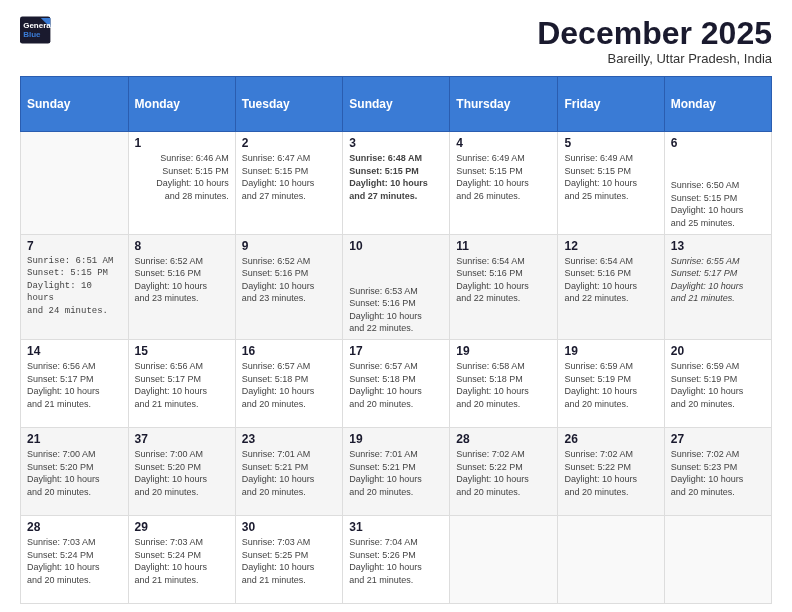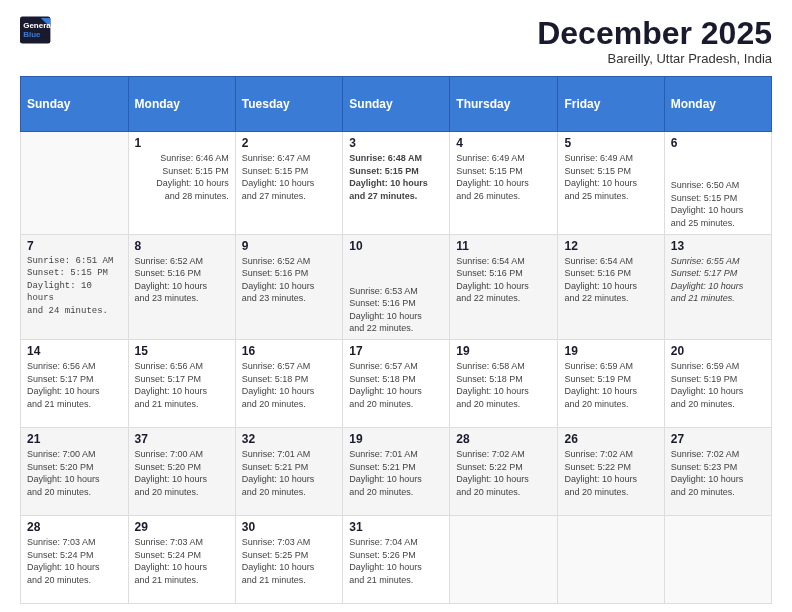--- a/index.html
+++ b/index.html
@@ -274,21 +274,21 @@
 and 20 minutes.</div>
           </td>
           <td>
             <div class="day-num">37</div>
             <div class="day-info" style="white-space: pre-line;">Sunrise: 7:00 AM
 Sunset: 5:20 PM
 Daylight: 10 hours
 and 20 minutes.</div>
           </td>
           <td>
-            <div class="day-num">32</div>
+            <div class="day-num">23</div>
             <div class="day-info" style="white-space: pre-line;">Sunrise: 7:01 AM
 Sunset: 5:21 PM
 Daylight: 10 hours
 and 20 minutes.</div>
           </td>
           <td>
             <div class="day-num">19</div>
             <div class="day-info" style="white-space: pre-line;">Sunrise: 7:01 AM
 Sunset: 5:21 PM
 Daylight: 10 hours

